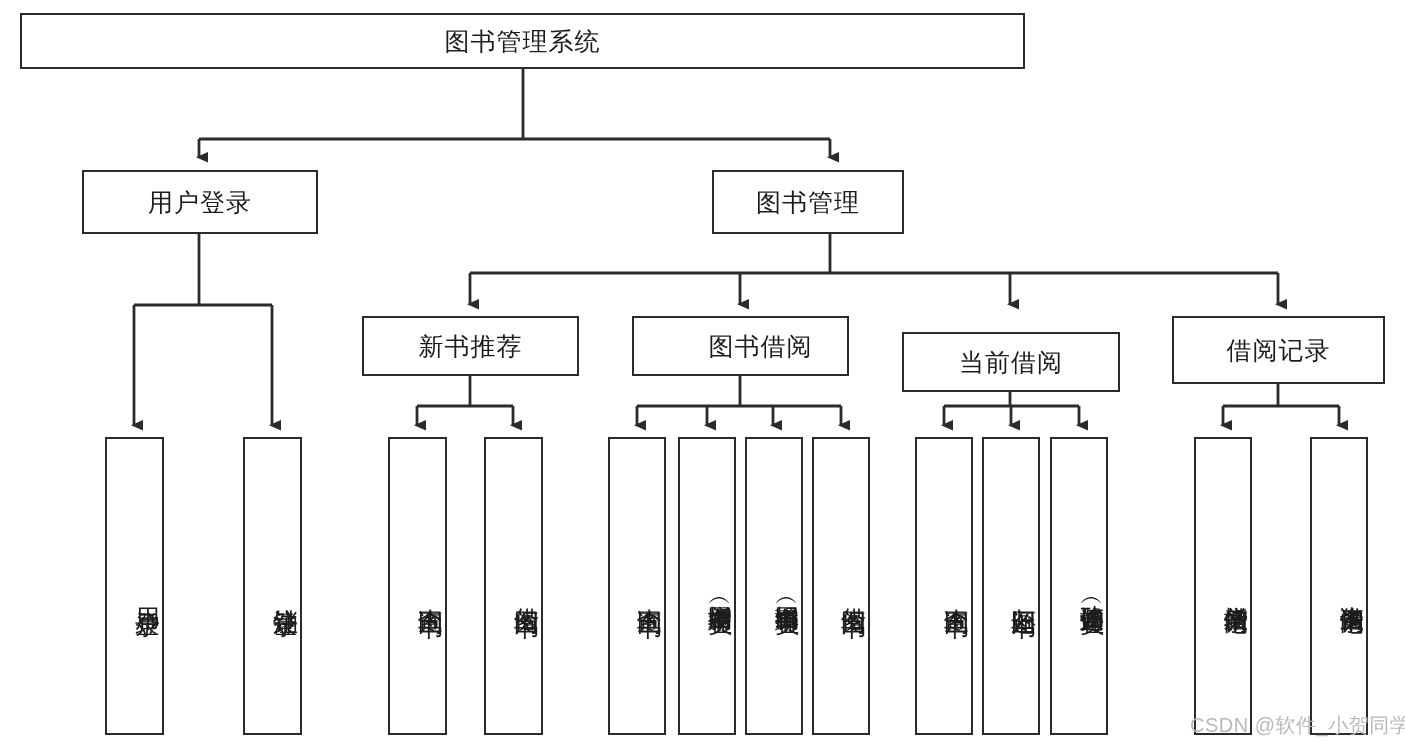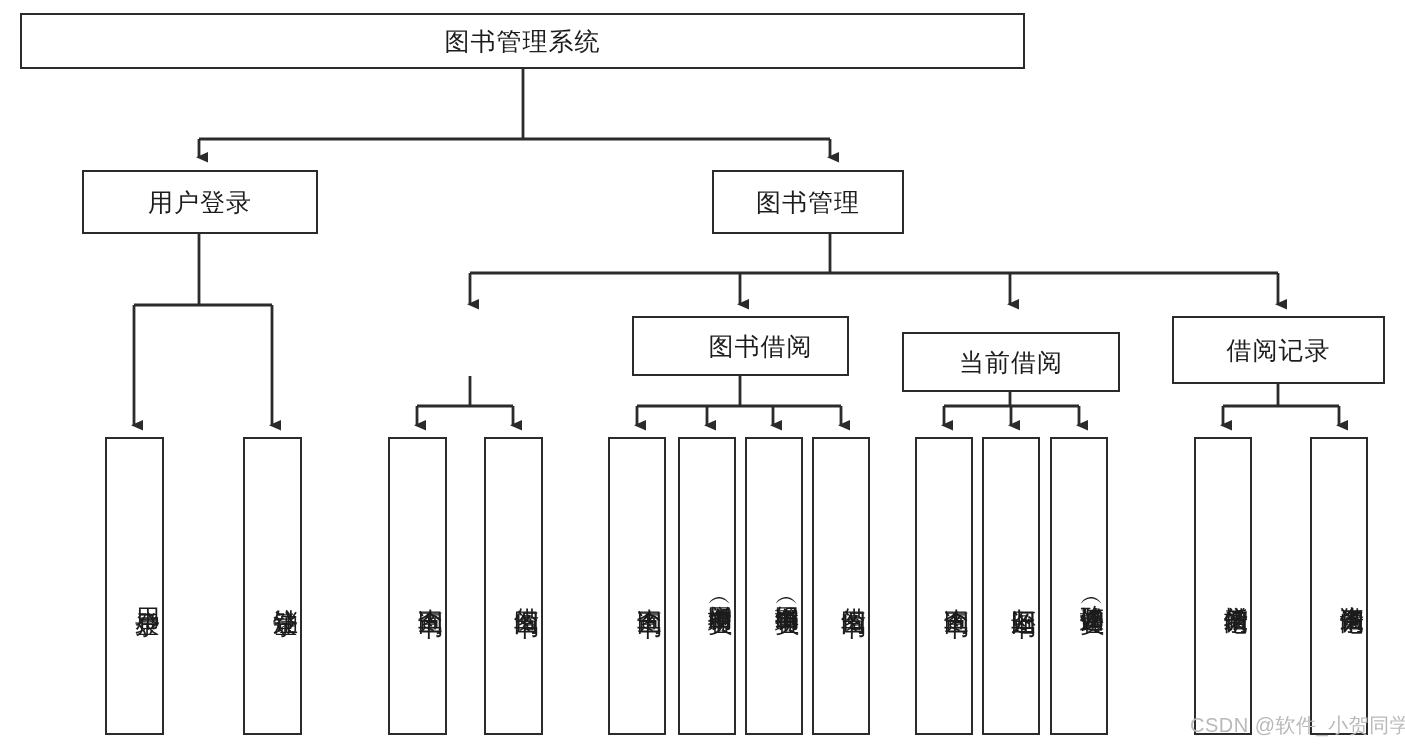--- a/index.html
+++ b/index.html
@@ -119,20 +119,21 @@
       <path d="M1223,406 L1223,425" marker-end="url(#arrow)"></path>
       <path d="M1339,406 L1339,425" marker-end="url(#arrow)"></path>
     </g>
   </svg>
 
   <div class="node horiz" style="left:20px; top:13px; width:1005px; height:56px;">图书管理系统</div>
 
   <div class="node horiz" style="left:82px; top:170px; width:236px; height:64px;">用户登录</div>
   <div class="node horiz" style="left:712px; top:170px; width:192px; height:64px;">图书管理</div>
 
+  <div class="node horiz" style="left:362px; top:316px; width:217px; height:60px;">新书推荐</div>
   <div class="node horiz" style="left:632px; top:316px; width:217px; height:60px;padding-left:40px;">图书借阅</div>
   <div class="node horiz" style="left:902px; top:332px; width:218px; height:60px;">当前借阅</div>
   <div class="node horiz" style="left:1172px; top:316px; width:213px; height:68px;">借阅记录</div>
 
   <div class="node vert" style="left:105px; top:437px; width:59px; height:298px;">用户登录</div>
   <div class="node vert" style="left:243px; top:437px; width:59px; height:298px;">注销登录</div>
 
   <div class="node vert" style="left:388px; top:437px; width:59px; height:298px;">查询图书</div>
   <div class="node vert" style="left:484px; top:437px; width:59px; height:298px;">借阅图书</div>
 

